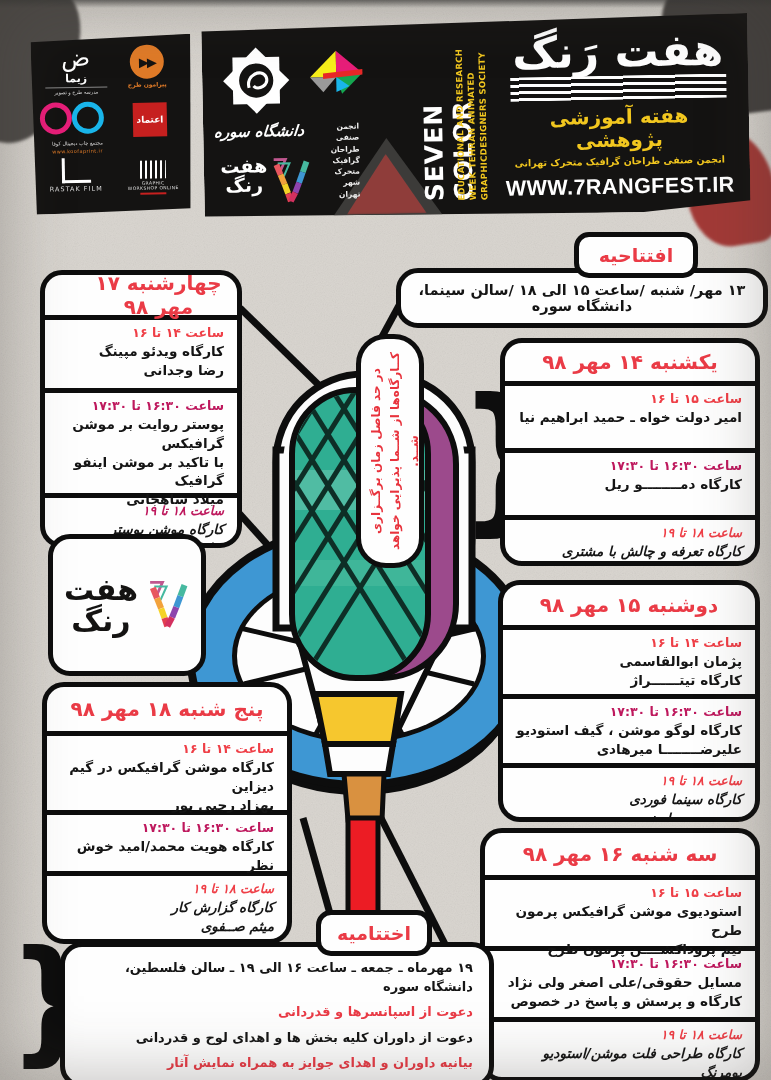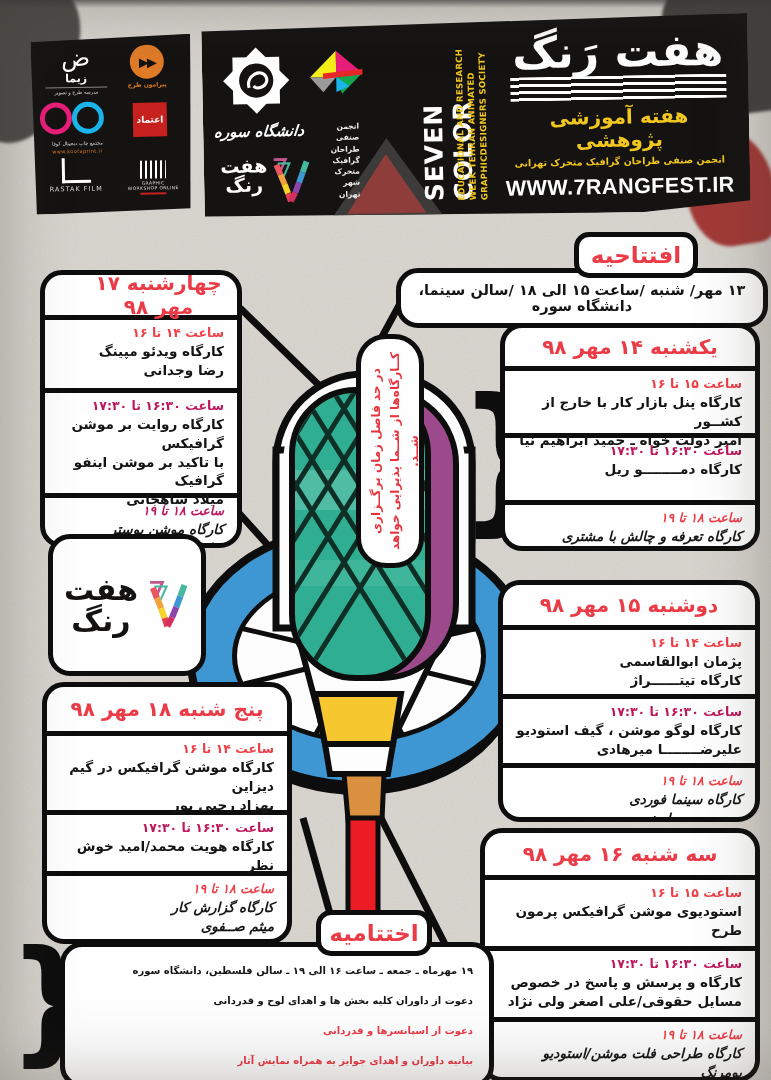--- a/index.html
+++ b/index.html
@@ -33,24 +33,24 @@
   .sub-yellow-sm{color:#f2c71f;font-weight:bold;font-size:9.5px;margin-top:4px;}
   .website{color:#fff;font-weight:bold;font-size:21.5px;font-family:"Liberation Sans",sans-serif;direction:ltr;margin-top:8px;letter-spacing:.5px;}
   
   .bubble{position:absolute;background:#fefefe;border:5px solid #0d0d0d;border-radius:22px;z-index:30;overflow:hidden;}
   .bubble .title{border-bottom:5px solid #0d0d0d;color:#ea3b46;font-weight:bold;text-align:center;font-size:20px;display:flex;align-items:center;justify-content:center;}
   .session{border-bottom:5px solid #0d0d0d;padding:5px 13px 7px;text-align:right;}
   .session:last-child{border-bottom:none;font-style:italic;}
   .s-time{display:block;font-size:12.5px;font-weight:bold;color:#ef3f47;margin-bottom:2px;}
   .s-time.orange{color:#be185d;}
   .s-line{display:block;font-size:13.6px;font-weight:bold;color:#151515;line-height:1.38;}
-  .tab{position:absolute;background:#fefefe;border:5px solid #0d0d0d;border-radius:15px;color:#ea3b46;font-weight:bold;text-align:center;z-index:31;font-size:23px;display:flex;align-items:center;justify-content:center;}
+  .tab{position:absolute;background:#fefefe;border:5px solid #0d0d0d;border-radius:15px;color:#ea3b46;font-weight:bold;text-align:center;z-index:31;font-size:19px;display:flex;align-items:center;justify-content:center;}
   .one-line{display:flex;align-items:center;justify-content:center;font-size:14.5px;font-weight:bold;color:#151515;padding:0 14px;text-align:center;}
   .closing-body{padding:8px 16px;display:flex;flex-direction:column;justify-content:space-around;text-align:right;}
-  .c-line{font-size:10px;font-weight:bold;line-height:1.5;color:#151515;}
+  .c-line{font-size:13px;font-weight:bold;line-height:1.5;color:#151515;}
   .c-line.red{color:#ea3b46;}
   .note-bubble{border-radius:30px;}
   .note-inner{position:absolute;left:-79px;top:89px;width:216px;height:46px;transform:rotate(-90deg);color:#e8333d;font-weight:bold;font-size:12px;line-height:1.6;text-align:center;}
   .logo-bubble{display:flex;align-items:center;justify-content:center;gap:8px;direction:ltr;}
   .logo-bubble .fa{font-weight:bold;font-size:30px;line-height:1.05;color:#141312;letter-spacing:-2px;text-align:center;}
   .brace{position:absolute;z-index:29;color:#0d0d0d;font-weight:bold;font-family:"DejaVu Sans",sans-serif;line-height:1;}
   .micsvg{position:absolute;inset:0;z-index:10;}
 </style>
 </head>
 <body>
@@ -240,36 +240,35 @@
 
   <div class="bubble" style="left:40px;top:270px;width:192px;height:268px;">
     <div class="title" style="height:40px;padding-left:35px;">چهارشنبه ۱۷ مهر ۹۸</div>
     <div class="session" style="height:56px;">
       <span class="s-time">ساعت ۱۴ تا ۱۶</span>
       <span class="s-line">کارگاه ویدئو مپینگ</span>
       <span class="s-line">رضا وجدانی</span>
     </div>
     <div class="session" style="height:88px;">
       <span class="s-time orange">ساعت ۱۶:۳۰ تا ۱۷:۳۰</span>
-      <span class="s-line">کارگاه روایت بر موشن گرافیکس</span>
+      <span class="s-line">پوستر روایت بر موشن گرافیکس</span>
       <span class="s-line">با تاکید بر موشن اینفو گرافیک</span>
       <span class="s-line">میلاد شاهجانی</span>
     </div>
     <div class="session">
       <span class="s-time orange">ساعت ۱۸ تا ۱۹</span>
       <span class="s-line">کارگاه موشن پوستر</span>
       <span class="s-line">سامان ارشدی</span>
     </div>
   </div>
 
-  <div class="bubble" style="left:500px;top:323px;width:250px;height:218px;">
+  <div class="bubble" style="left:500px;top:338px;width:250px;height:218px;">
     <div class="title" style="height:38px;">یکشنبه ۱۴ مهر ۹۸</div>
     <div class="session" style="height:50px;">
       <span class="s-time">ساعت ۱۵ تا ۱۶</span>
-      <span class="s-line">کارگاه پنل بازار کار با خارج از کشــور</span>
       <span class="s-line">امیر دولت خواه ـ حمید ابراهیم نیا</span>
     </div>
     <div class="session" style="height:50px;">
       <span class="s-time orange">ساعت ۱۶:۳۰ تا ۱۷:۳۰</span>
       <span class="s-line">کارگاه دمــــــــو ریل</span>
     </div>
     <div class="session">
       <span class="s-time">ساعت ۱۸ تا ۱۹</span>
       <span class="s-line">کارگاه تعرفه و چالش با مشتری</span>
       <span class="s-line">مجید یوسف زاده</span>
@@ -334,40 +333,41 @@
       <span class="s-line">کارگاه گزارش کار</span>
       <span class="s-line">میثم صــفوی</span>
     </div>
   </div>
 
   <div class="bubble" style="left:480px;top:828px;width:270px;height:244px;">
     <div class="title" style="height:42px;">سه شنبه ۱۶ مهر ۹۸</div>
     <div class="session" style="height:54px;">
       <span class="s-time">ساعت ۱۵ تا ۱۶</span>
       <span class="s-line">استودیوی موشن گرافیکس پرمون طرح</span>
+      <span class="s-line">تیم پروداکشــــن پرمون طرح</span>
     </div>
     <div class="session" style="height:54px;">
       <span class="s-time orange">ساعت ۱۶:۳۰ تا ۱۷:۳۰</span>
+      <span class="s-line">مسایل حقوقی/علی اصغر ولی نژاد</span>
       <span class="s-line">کارگاه و پرسش و پاسخ در خصوص</span>
-      <span class="s-line">مسایل حقوقی/علی اصغر ولی نژاد</span>
     </div>
     <div class="session">
       <span class="s-time">ساعت ۱۸ تا ۱۹</span>
       <span class="s-line">کارگاه طراحی فلت موشن/استودیو بومرنگ</span>
 
     </div>
   </div>
 
   <div class="tab" style="left:316px;top:910px;width:106px;height:36px;">
     <span>اختتامیه</span>
   </div>
   <div class="bubble closing-body" style="left:60px;top:942px;width:392px;height:120px;">
     <div class="c-line">۱۹ مهرماه ـ جمعه ـ ساعت ۱۶ الی ۱۹ ـ سالن فلسطین، دانشگاه سوره</div>
+    <div class="c-line red">دعوت از اسپانسرها و قدردانی</div>
     <div class="c-line">دعوت از داوران کلیه بخش ها و اهدای لوح و قدردانی</div>
-    <div class="c-line red">دعوت از اسپانسرها و قدردانی</div>
     <div class="c-line red">بیانیه داوران و اهدای جوایز به همراه نمایش آثار</div>
   </div>
 
   <div class="brace" style="left:458px;top:388px;font-size:140px;transform:scaleY(1.15);">{</div>
   <div class="brace" style="left:448px;top:962px;font-size:100px;transform:scaleY(1.1);">{</div>
   <div class="brace" style="left:8px;top:938px;font-size:124px;transform:scaleY(1.1);">{</div>
 
   <div class="vignette"></div>
 </div>
 

